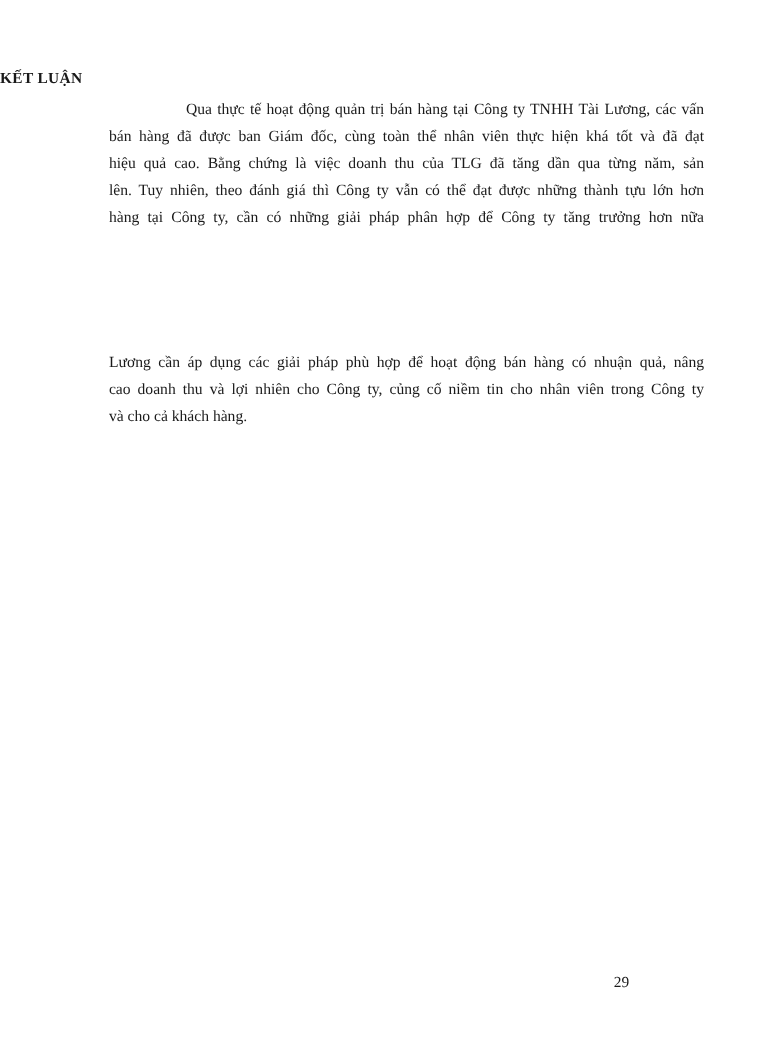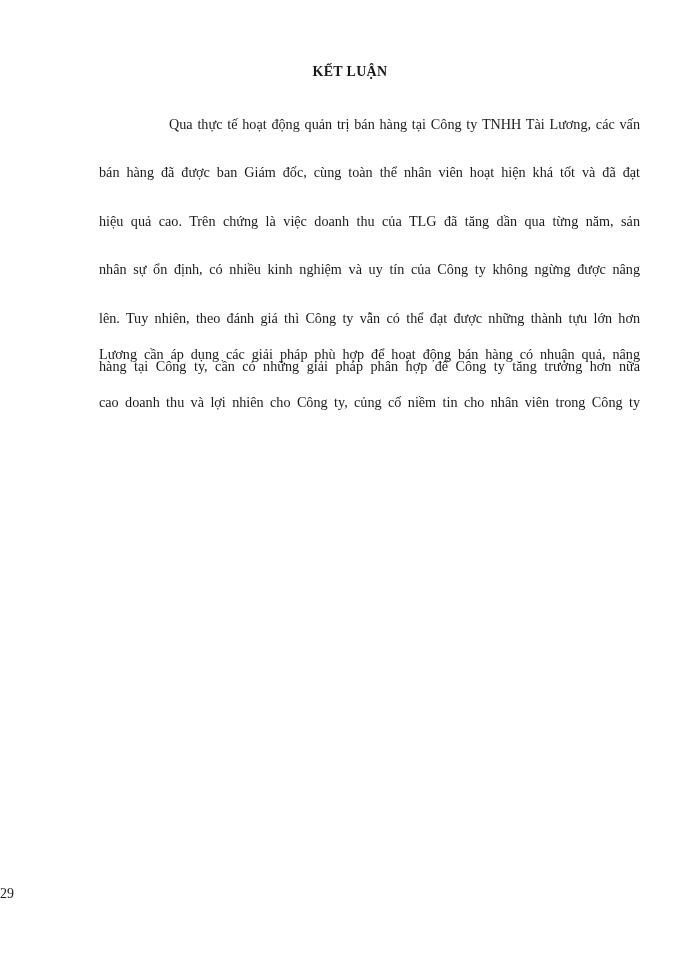--- a/index.html
+++ b/index.html
@@ -3,55 +3,55 @@
 <meta charset="utf-8">
 <style>
   html, body { margin: 0; padding: 0; background: #ffffff; }
   body {
     width: 700px; height: 960px; position: relative; overflow: hidden;
     font-family: "Liberation Serif", "DejaVu Serif", serif;
     color: #1a1a1a;
   }
   .page { position: absolute; left: 0; top: 0; width: 700px; height: 960px; background: #fff; }
   .title {
-    position: absolute; top: 64px; left: 0; width: 700px; text-align: center;
+    position: absolute; top: 64px; left: 0; width: 700px; text-align: left;
     font-weight: bold; font-size: 14px; letter-spacing: 0.3px;
   }
   .body {
     position: absolute; left: 131px; width: 509px; font-size: 14.2px;
   }
   .line {
     display: block; height: 24.4px; line-height: 24.4px;
-    text-align: justify; text-align-last: justify; white-space: nowrap; margin-top: 24px;
+    text-align: justify; text-align-last: justify; white-space: nowrap;
   }
   .line span { white-space: normal; }
   .line.last { text-align-last: left; }
   .para1 { top: 88px; }
   .para2 { top: 318px; }
   .pagenum {
-    position: absolute; top: 886px; left: 0; width: 572px; text-align: left; font-size: 14px;
+    position: absolute; top: 886px; left: 0; width: 572px; text-align: right; font-size: 14px;
   }
   .jl { display: block; width: 100%; text-align: justify; text-align-last: justify; }
 </style>
 </head>
 <body>
 
 <div class="page">
   <div class="title">KẾT LUẬN</div>
 
   <div class="body para1">
     <div class="line" style="padding-left:0">
         <span class="jl" style="padding-left:0;text-indent:0;"><span style="display:inline-block;width:38px"></span><span>Qua thực tế hoạt động quản trị bán hàng tại Công ty TNHH Tài Lương, các vấn</span></span>
       </div>
-    <div class="line" style="margin-left:-32px;width:541px">bán hàng đã được ban Giám đốc, cùng toàn thể nhân viên hoạt hiện khá tốt và đã đạt</div>
-    <div class="line" style="margin-left:-32px;width:541px">hiệu quả cao. Trên chứng là việc doanh thu của TLG đã tăng dần qua từng năm, sản</div>
-    <div class="line" style="margin-left:-32px;width:541px">nhân sự ổn định, có nhiều kinh nghiệm và uy tín của Công ty không ngừng được nâng</div>
+    <div class="line" style="margin-left:-32px;width:541px">bán hàng đã được ban Giám đốc, cùng toàn thể nhân viên thực hiện khá tốt và đã đạt</div>
+    <div class="line" style="margin-left:-32px;width:541px">hiệu quả cao. Bằng chứng là việc doanh thu của TLG đã tăng dần qua từng năm, sản</div>
     <div class="line" style="margin-left:-32px;width:541px">lên. Tuy nhiên, theo đánh giá thì Công ty vẫn có thể đạt được những thành tựu lớn hơn</div>
     <div class="line" style="margin-left:-32px;width:541px">hàng tại Công ty, cần có những giải pháp phân hợp để Công ty tăng trưởng hơn nữa</div>
   </div>
 
   <div class="body para2">
     <div class="line" style="margin-left:-32px;width:541px">Lương cần áp dụng các giải pháp phù hợp để hoạt động bán hàng có nhuận quả, nâng</div>
     <div class="line" style="margin-left:-32px;width:541px">cao doanh thu và lợi nhiên cho Công ty, củng cố niềm tin cho nhân viên trong Công ty</div>
+    <div class="line last" style="margin-left:-32px;width:541px">và cho cả khách hàng.</div>
   </div>
 
   <div class="pagenum">29</div>
 </div>
 
 </body></html>

